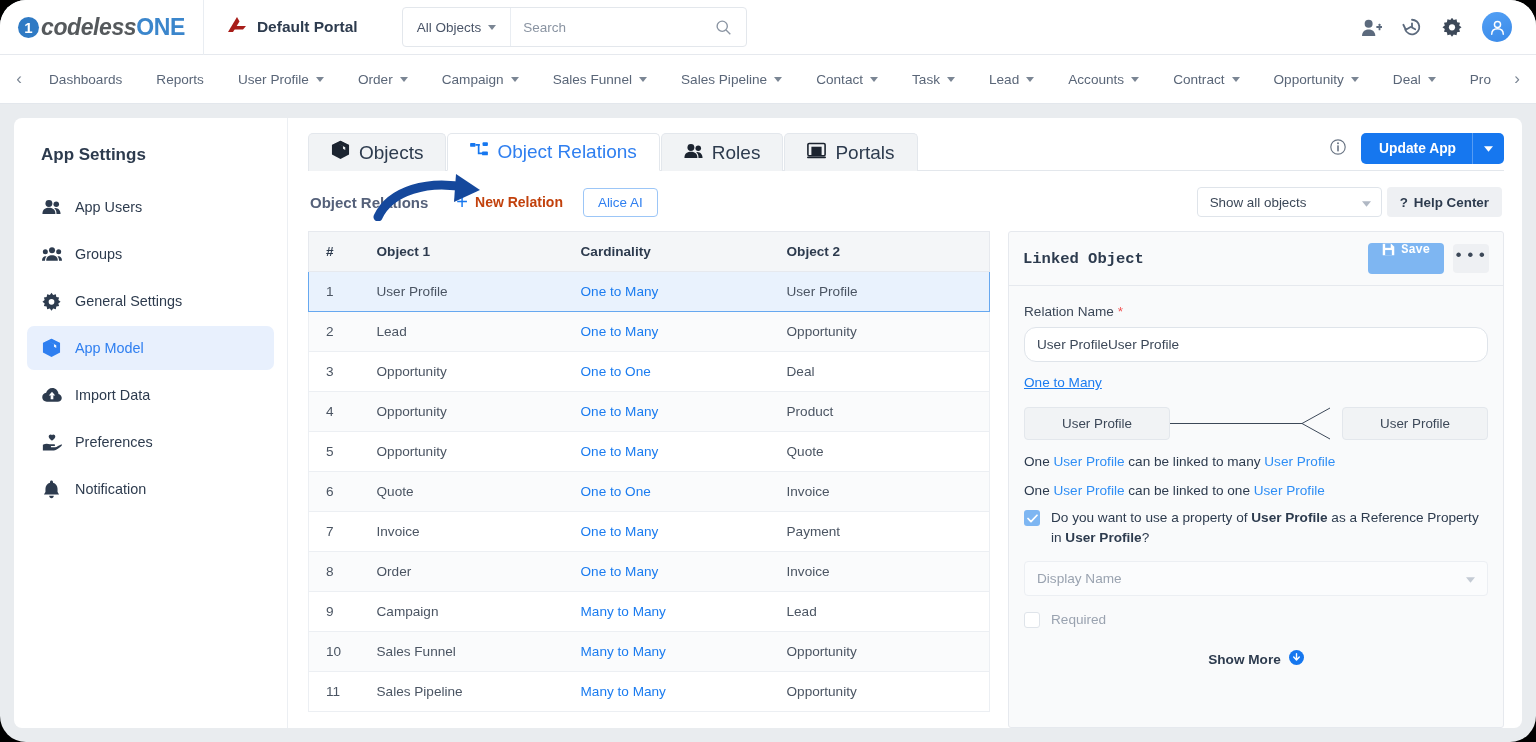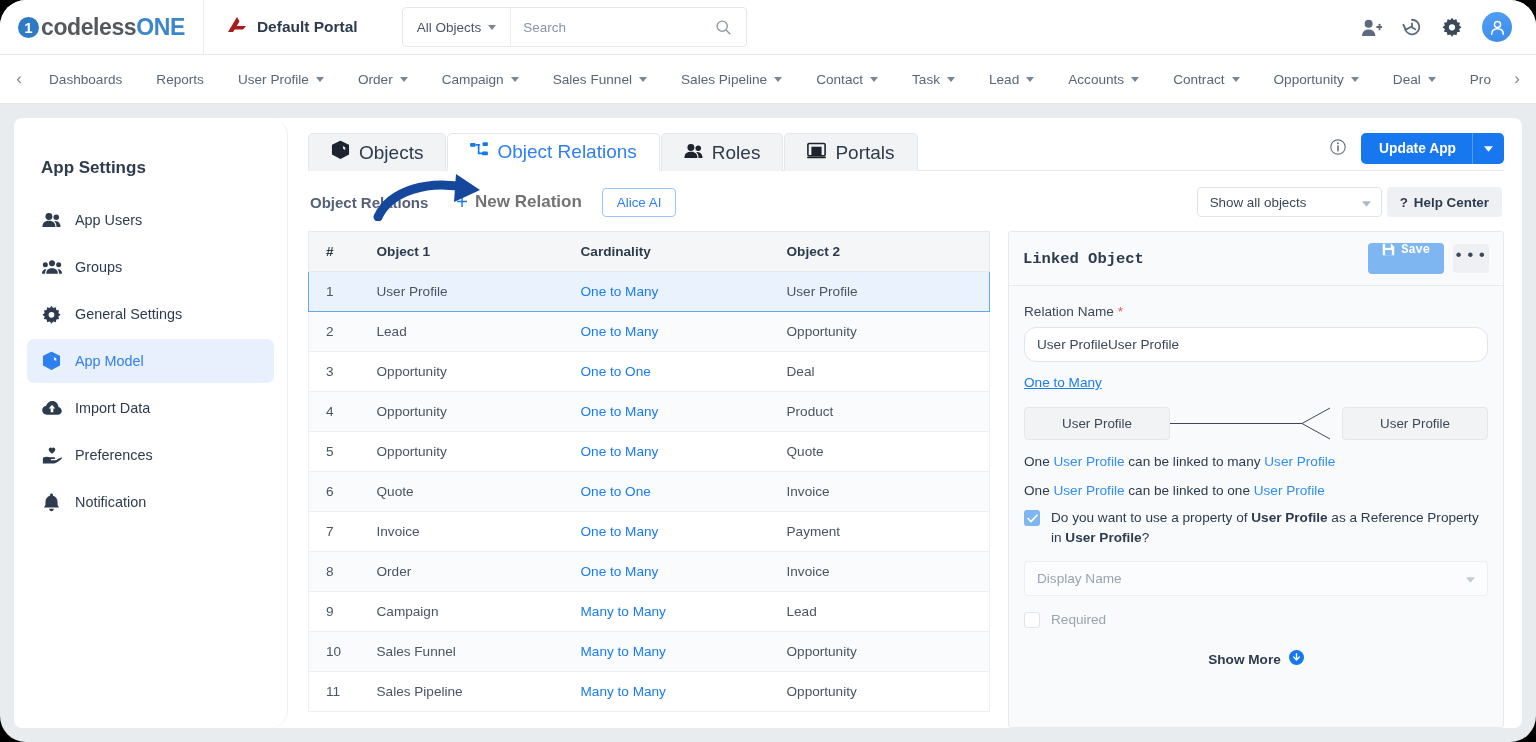--- a/index.html
+++ b/index.html
@@ -26,21 +26,21 @@
   }
   .logo { display: flex; align-items: center; gap: 2px; padding-right: 18px; }
   .logo-mark {
     width: 21px; height: 21px; border-radius: 50%;
     background: #2f7ac4; color: #fff;
     font-size: 15px; font-weight: 700;
     display: flex; align-items: center; justify-content: center;
     line-height: 1; font-family: "Liberation Sans", sans-serif;
   }
   .logo-text { font-size: 23px; font-weight: 700; letter-spacing: -0.4px; }
-  .logo-text .a { color: #55595c; }
+  .logo-text .a { color: #55595c; font-style: italic; }
   .logo-text .b { color: #3b86cc; }
 
   .hdiv { width: 1px; height: 55px; background: #e9edf2; }
 
   .portal {
     display: flex; align-items: center; gap: 9px;
     padding: 0 22px; height: 55px;
   }
   .portal-label { font-size: 15.5px; color: #2d3b4e; font-weight: 700; }
 
@@ -105,22 +105,21 @@
   .body-wrap { display: flex; height: calc(742px - 55px - 49px); padding: 14px 14px 14px 14px; }
   .panel {
     background: #fff; border-radius: 8px;
     display: flex; width: 100%; overflow: hidden;
   }
 
   
   .sidebar {
     width: 274px; flex: 0 0 274px;
     border-right: 1px solid #eceff3;
-    padding: 31px 13px 0 13px;
-    border-radius: 18px;
+    padding: 18px 13px 0 13px;
   }
   .side-title {
     font-size: 17px; font-weight: 700; color: #2d3b4e;
     padding: 9px 14px 20px 14px;
   }
   .side-item {
     display: flex; align-items: center; gap: 13px;
     height: 44px; padding: 0 14px;
     border-radius: 7px; margin-bottom: 3px;
     font-size: 14.4px; color: #2d3b4e; cursor: pointer;
@@ -153,21 +152,21 @@
   .btn-update .dd { padding: 0 11px; display: flex; align-items: center; }
 
   
   .toolbar { display: flex; align-items: center; padding: 16px 2px 14px 2px; position: relative; }
   .tb-title { font-size: 15px; font-weight: 700; color: #55617a; }
   .new-rel {
     display: flex; align-items: center; gap: 7px;
     margin-left: 28px; cursor: pointer;
   }
   .plus { color: #1677ef; font-size: 20px; line-height: 1; font-weight: 400; }
-  .new-rel-lbl { font-size: 17px; font-weight: 700; color: #737373; }
+  .new-rel-lbl { font-size: 14px; font-weight: 700; color: #c2410c; }
   .alice {
     margin-left: 20px; border: 1px solid #9cc6f7; border-radius: 4px;
     height: 29px; display: flex; align-items: center; padding: 0 14px;
     font-size: 13.4px; color: #2f7ff0; cursor: pointer; background:#fff;
   }
   .tb-right { margin-left: auto; display: flex; align-items: center; gap: 5px; }
   .select-objects {
     width: 185px; height: 30px; border: 1px solid #dfe4ea; border-radius: 4px;
     display: flex; align-items: center; padding: 0 10px 0 12px;
     font-size: 13.4px; color: #3c4858; cursor: pointer; background: #fff;

